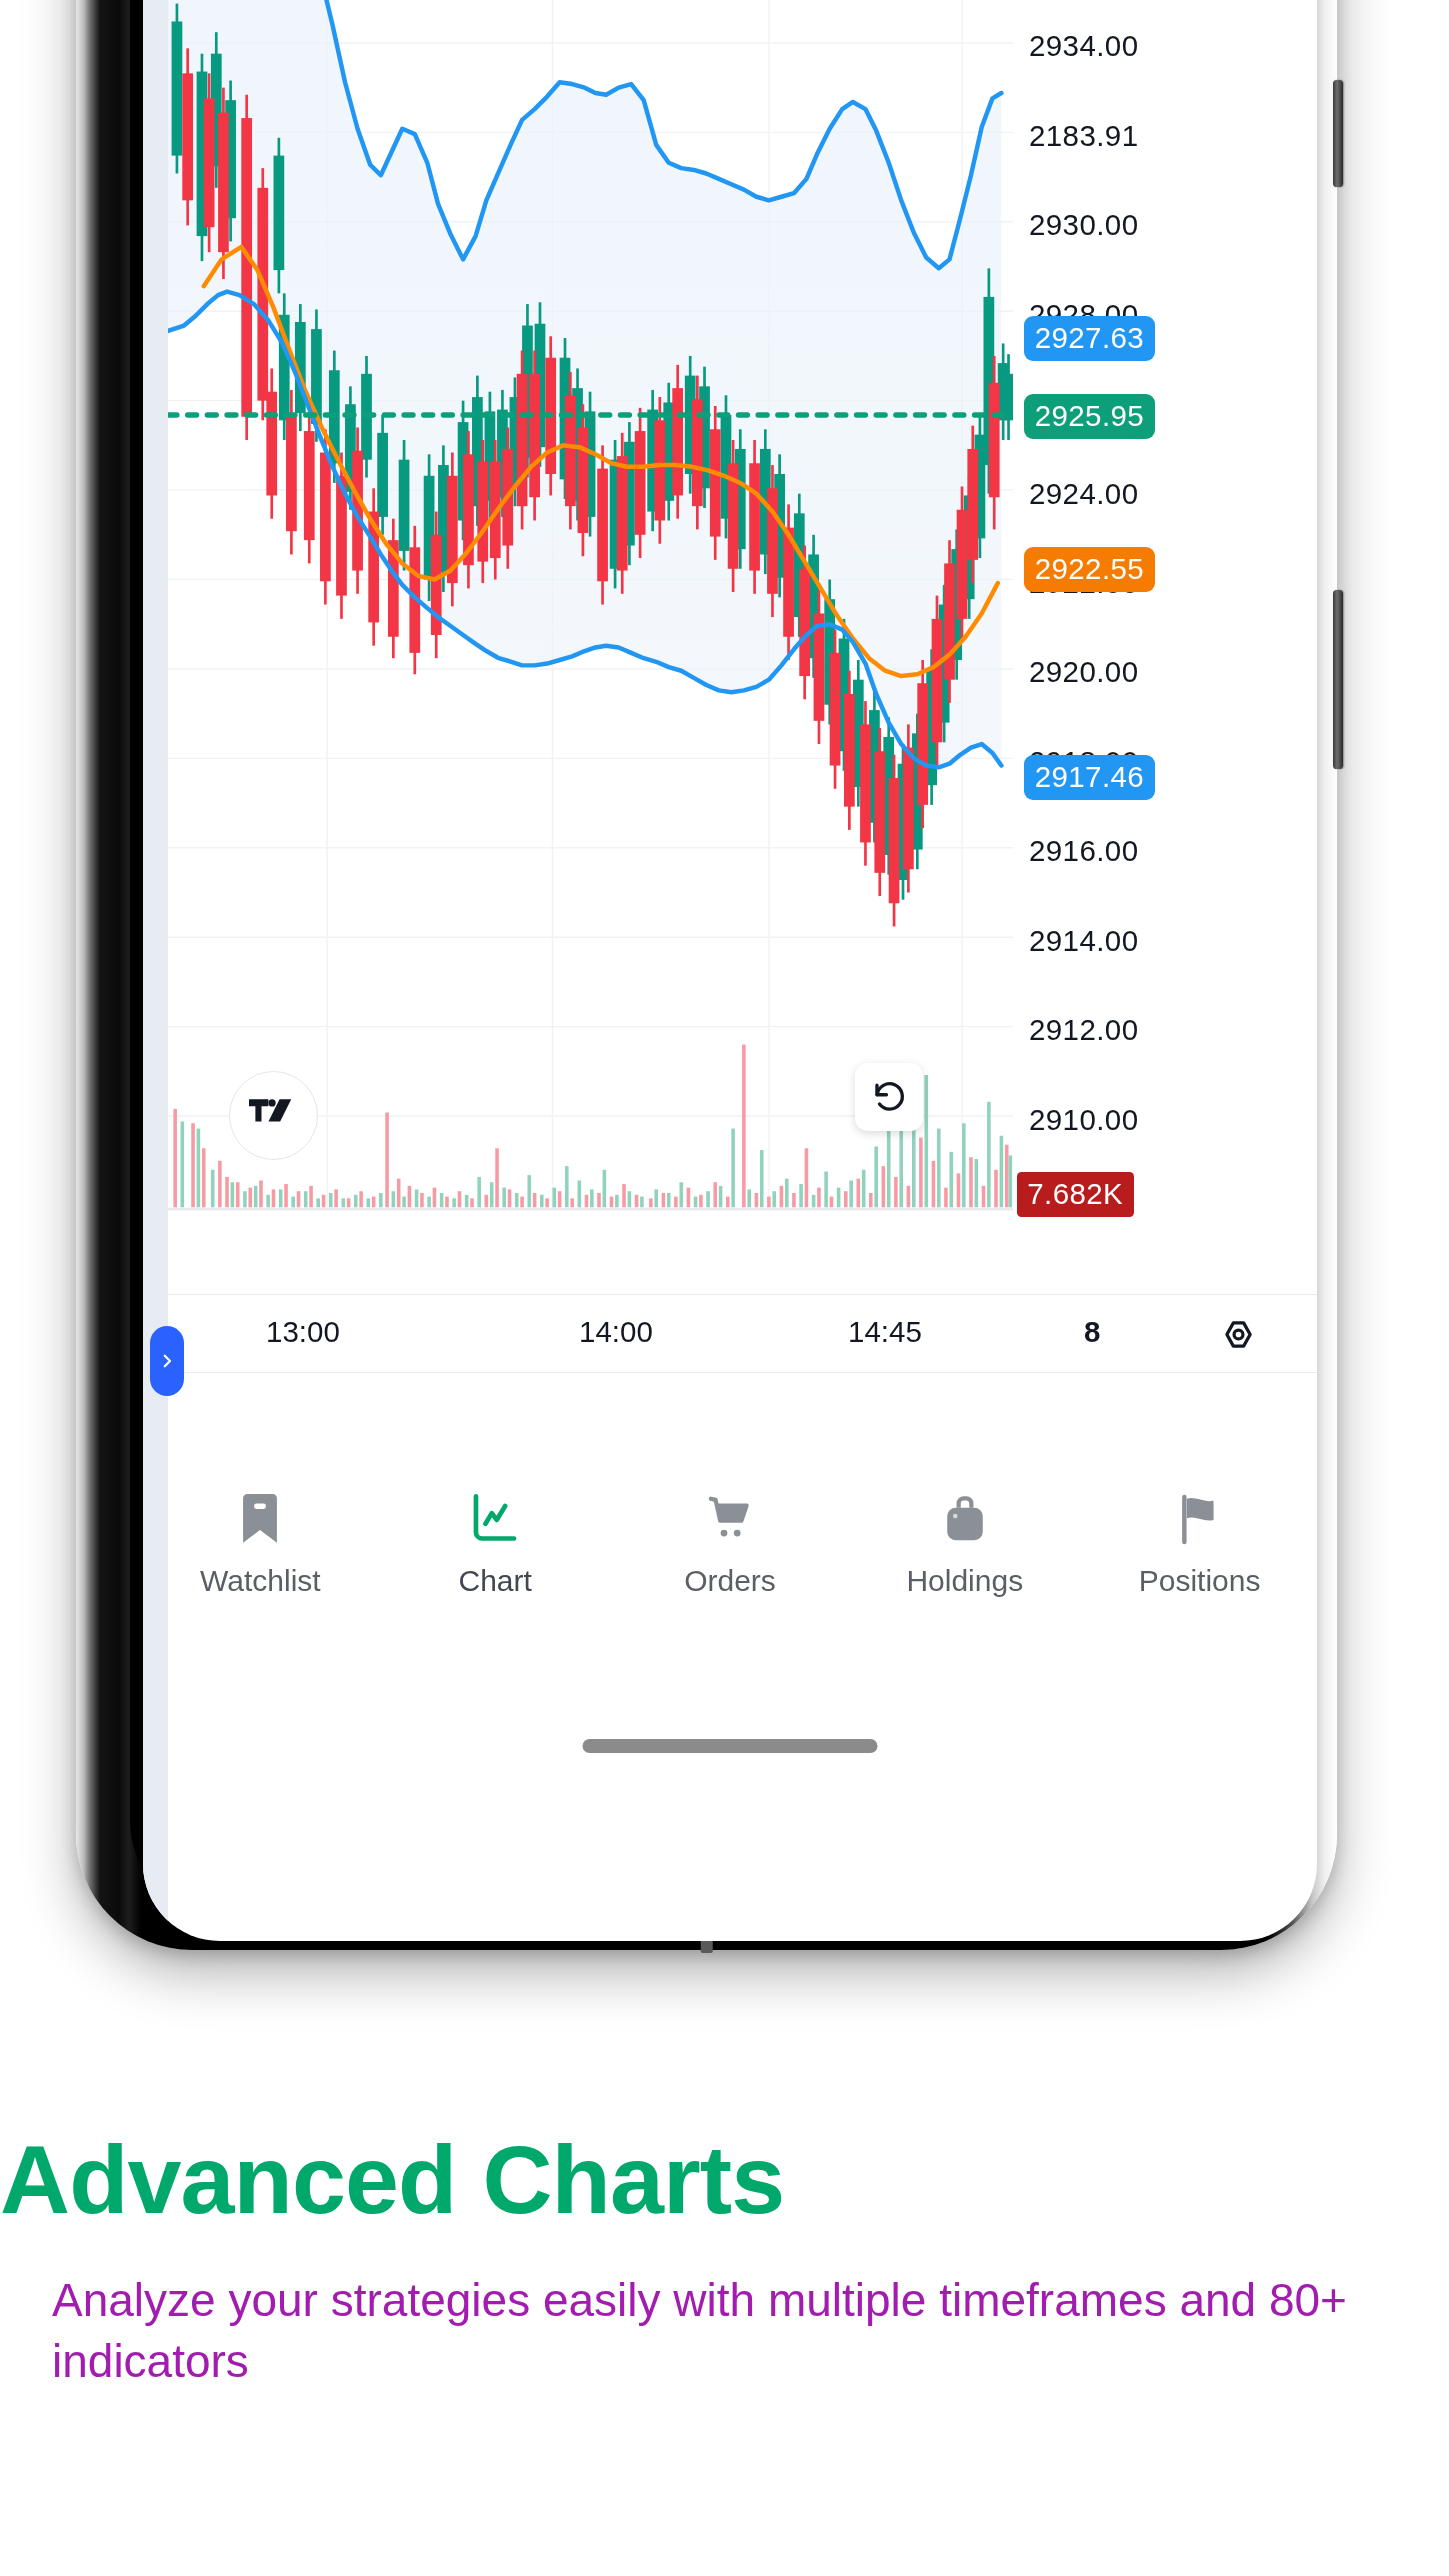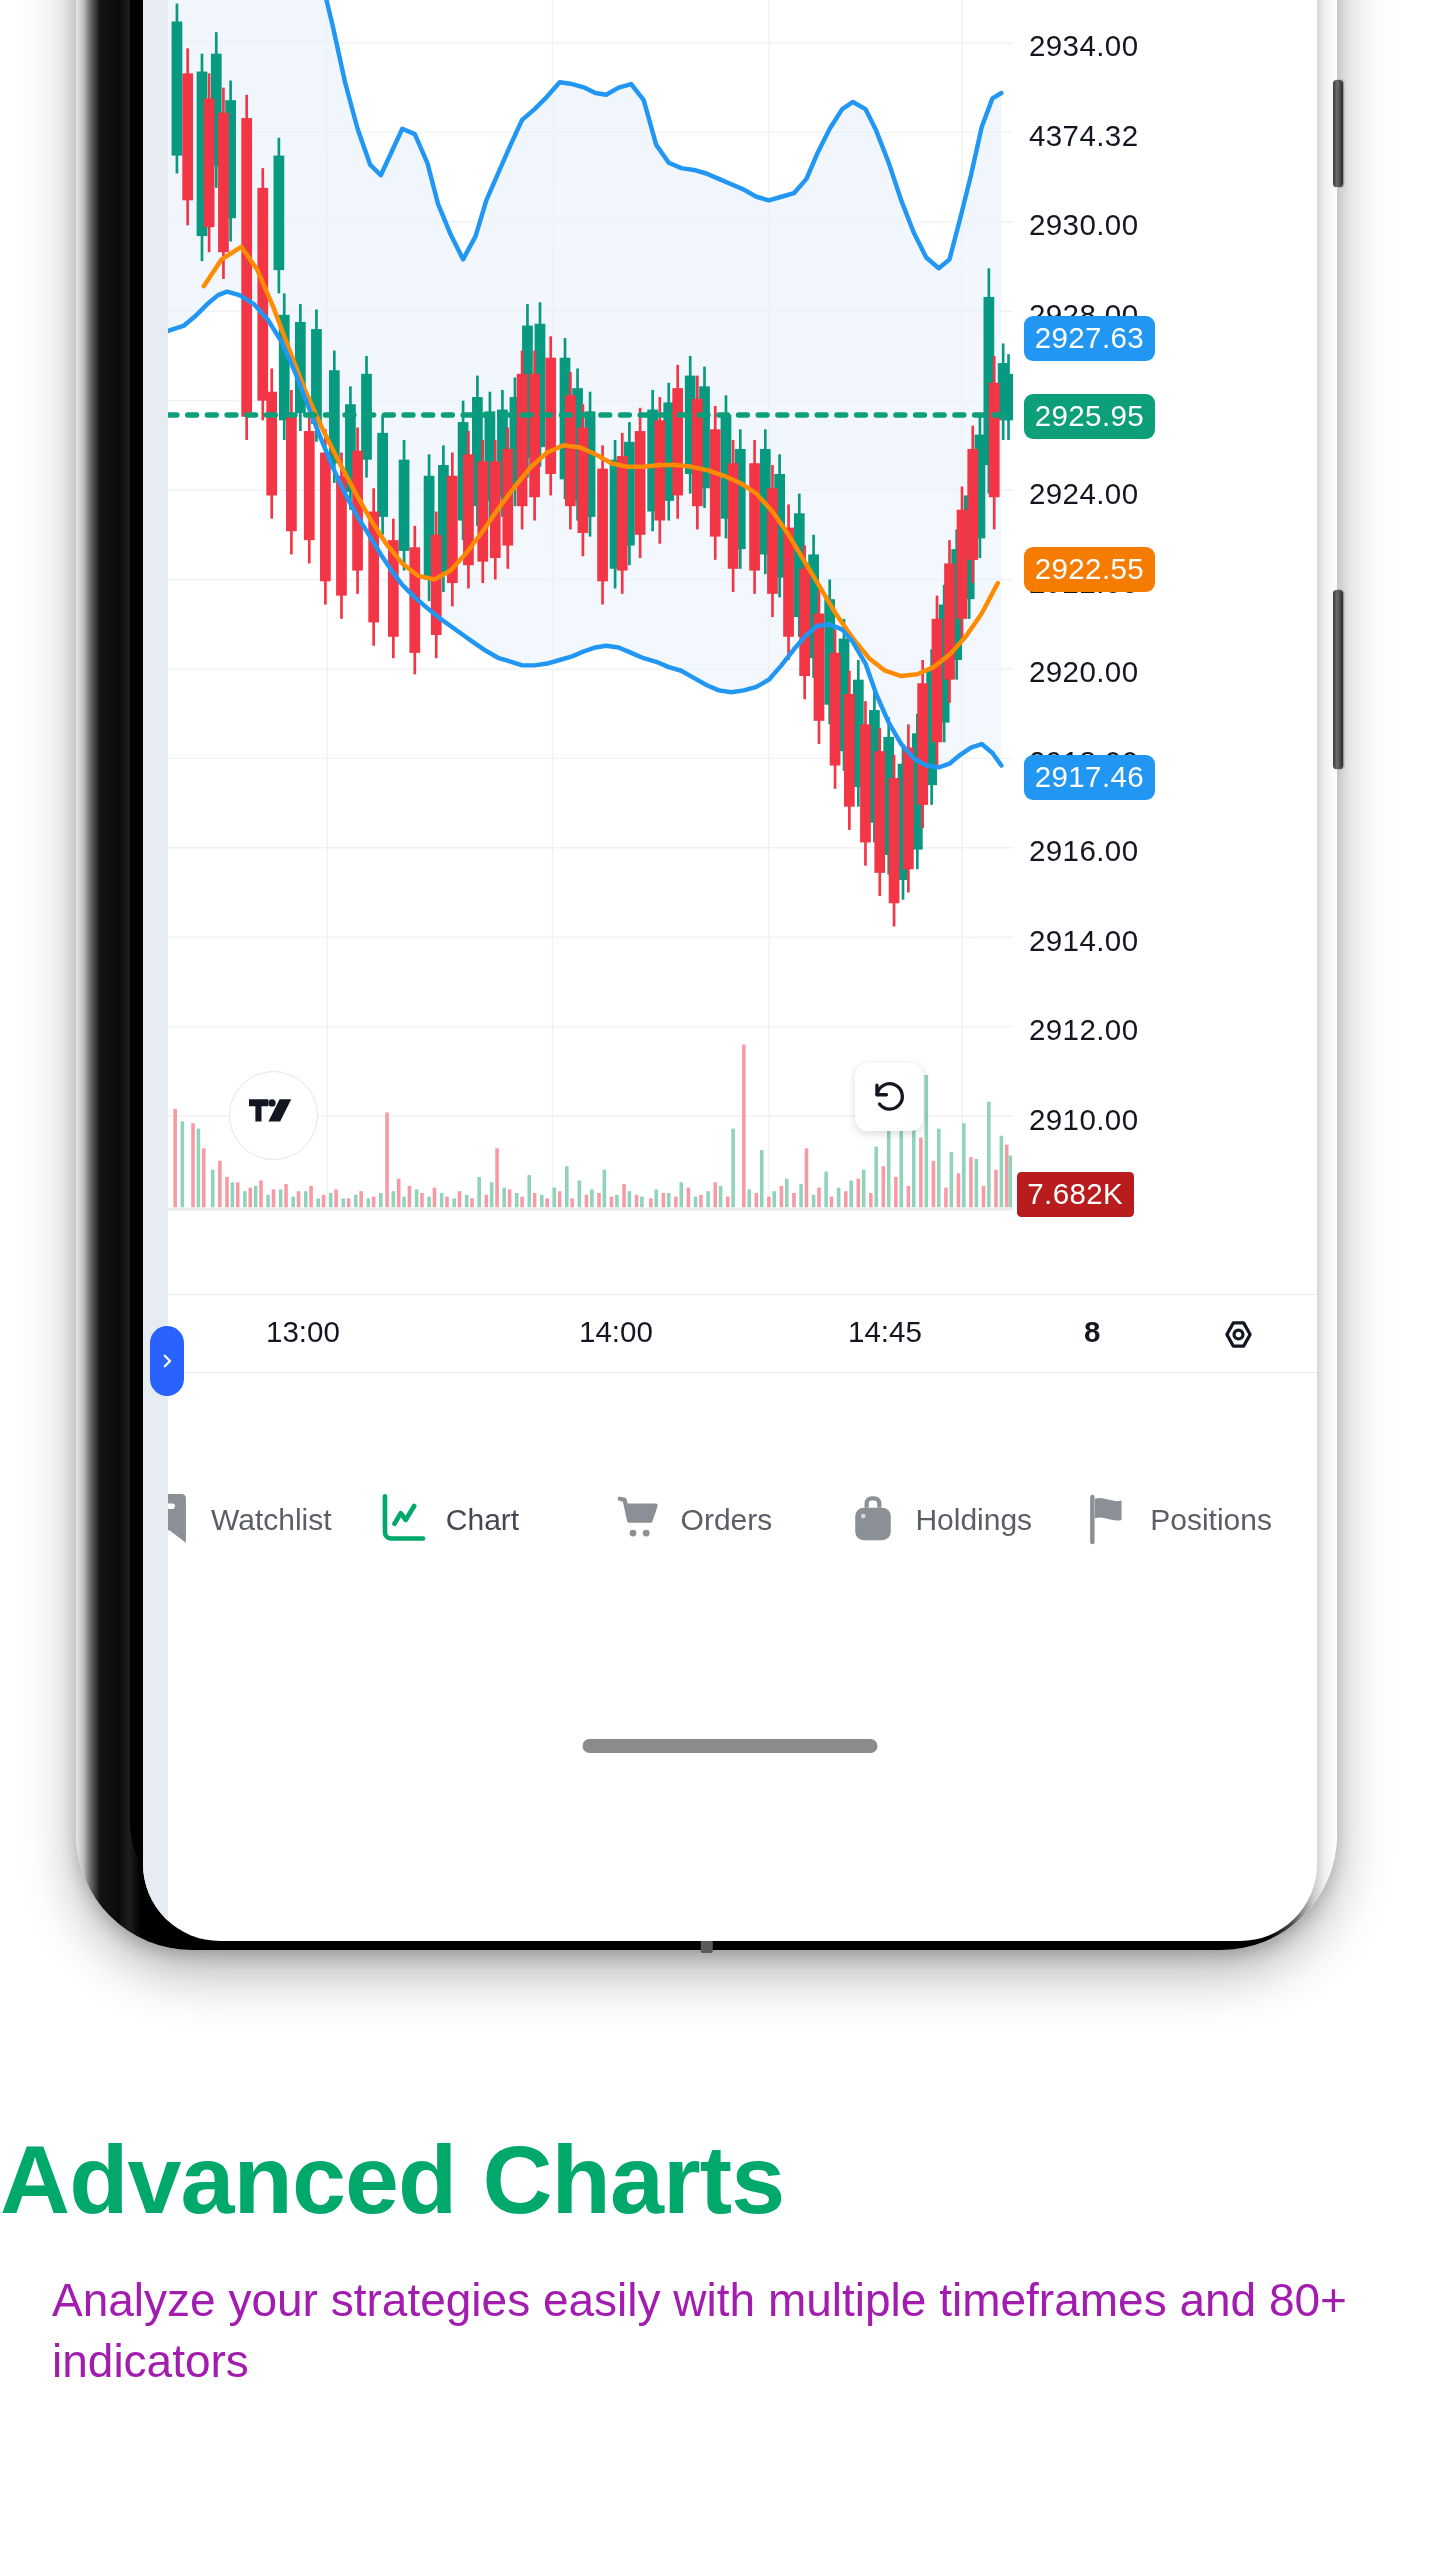--- a/index.html
+++ b/index.html
@@ -241,21 +241,21 @@
     left: 0; right: 0;
     top: 1652px;
     height: 197px;
     background: #fff;
     display: flex;
     align-items: flex-start;
     padding-top: 23px;
   }
   .nav-item {
     flex: 1;
-    display: flex; 
+    display: flex; flex-direction: column;
     align-items: center; gap: 16px;
   }
   .nav-icon { height: 61px; display:flex; align-items:center; justify-content:center; }
   .nav-icon svg { width: 52px; height: 55px; }
   .nav-label { font-size: 30px; color: #5a5f66; line-height: 1; }
   .nav-item.active .nav-label { color: #424750; }
 
   
   #home-indicator {
     position: absolute;
@@ -741,21 +741,21 @@
     <div id="reset-view-btn">
       <svg viewBox="0 0 24 24" fill="none" stroke="#131722" stroke-width="2.1" stroke-linecap="round" stroke-linejoin="round">
         <path d="M4.5 10.5A8 8 0 1 1 6 16.4"></path>
         <polyline points="4.4 4.6 4.4 10.6 10.4 10.6"></polyline>
       </svg>
     </div>
 
     <div id="price-axis">
 
       <div class="price-tick" style="top:217px">2934.00</div>
-      <div class="price-tick" style="top:307px">4374.32</div>
+      <div class="price-tick" style="top:307px">2183.91</div>
       <div class="price-tick" style="top:396px">2930.00</div>
       <div class="price-tick" style="top:486px">2928.00</div>
       <div class="price-tick" style="top:665px">2924.00</div>
       <div class="price-tick" style="top:754px">2922.00</div>
       <div class="price-tick" style="top:843px">2920.00</div>
       <div class="price-tick" style="top:933px">2918.00</div>
       <div class="price-tick" style="top:1022px">2916.00</div>
       <div class="price-tick" style="top:1112px">2914.00</div>
       <div class="price-tick" style="top:1201px">2912.00</div>
       <div class="price-tick" style="top:1291px">2910.00</div>

